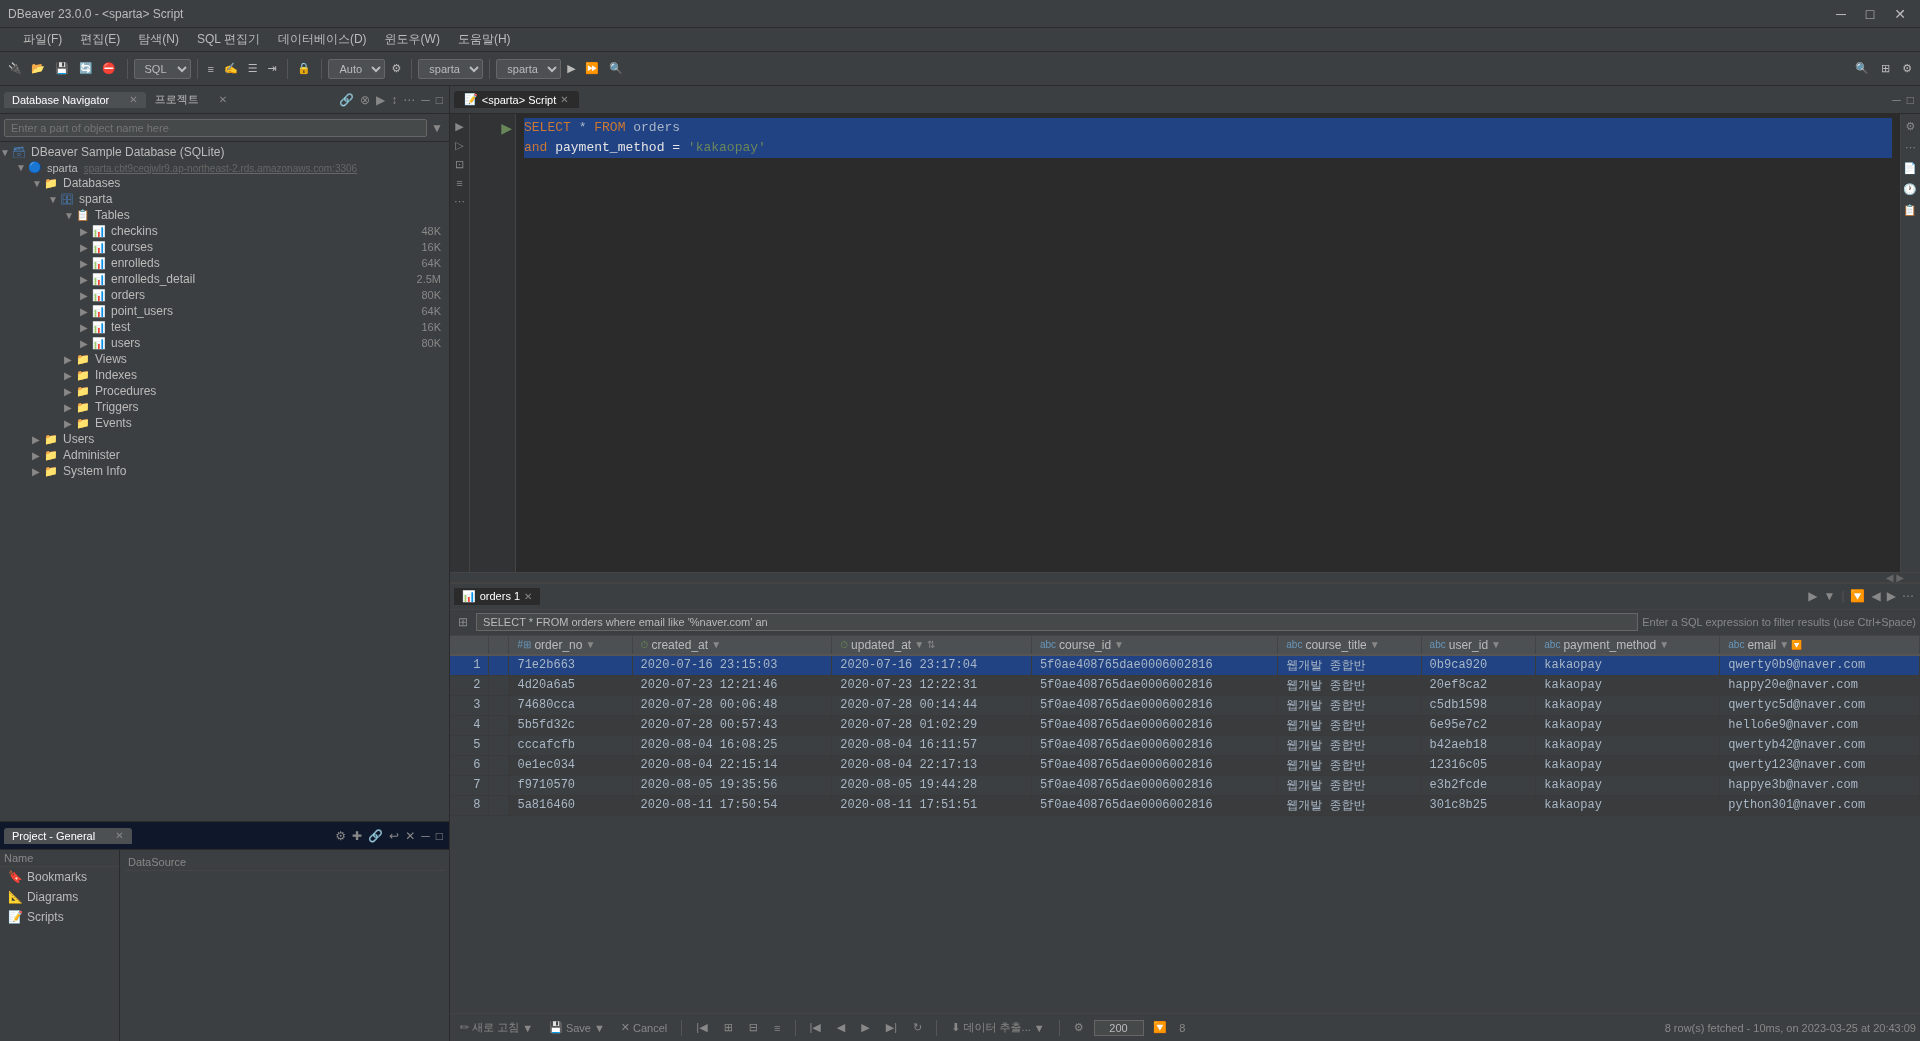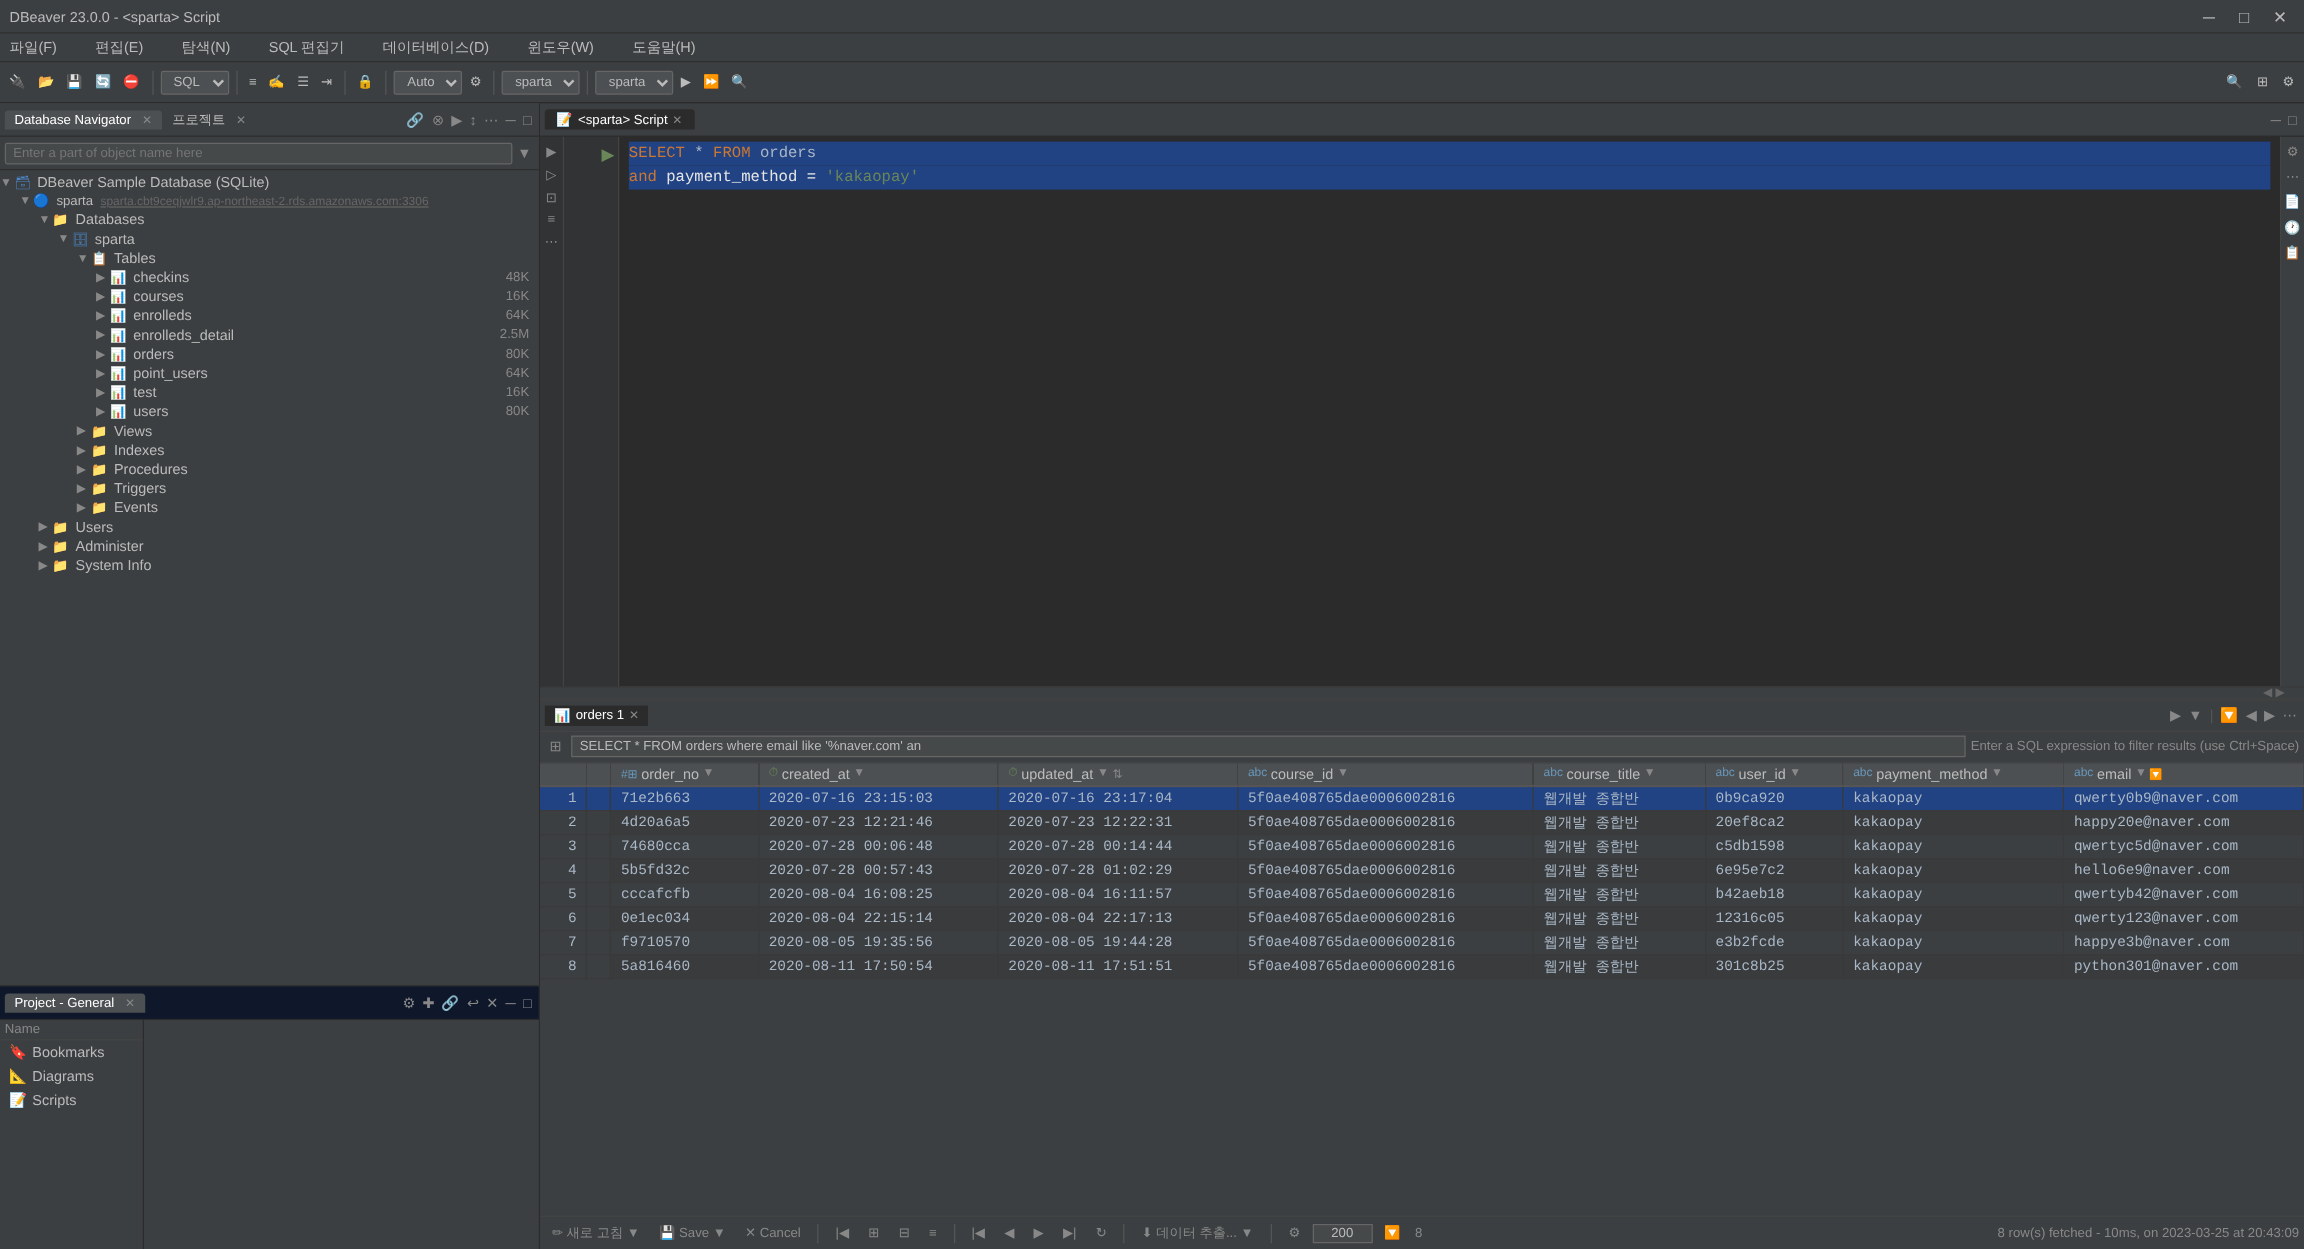--- a/index.html
+++ b/index.html
@@ -4,38 +4,38 @@
   <style>
     * { box-sizing: border-box; margin: 0; padding: 0; }
     body { font-family: 'Segoe UI', Arial, sans-serif; font-size: 12px; background: #3c3f41; color: #bbbbbb; overflow: hidden; }
     
     
     .titlebar { background: #3c3f41; height: 28px; display: flex; align-items: center; justify-content: space-between; padding: 0 8px; border-bottom: 1px solid #2b2b2b; }
     .titlebar-controls { display: flex; gap: 8px; }
     .titlebar-btn { background: none; border: none; color: #bbbbbb; cursor: pointer; font-size: 14px; padding: 2px 6px; }
 
     
-    .menubar { background: #3c3f41; height: 24px; display: flex; align-items: center; padding: 0 0; border-bottom: 1px solid #2b2b2b; gap: 16px; }
+    .menubar { background: #3c3f41; height: 24px; display: flex; align-items: center; padding: 0 15px; border-bottom: 1px solid #2b2b2b; gap: 2px; }
     .menu-item { color: #bbbbbb; padding: 2px 8px; cursor: pointer; font-size: 12px; border-radius: 2px; }
 
     
     .toolbar { background: #3c3f41; height: 34px; display: flex; align-items: center; padding: 0 4px; border-bottom: 1px solid #2b2b2b; gap: 2px; }
     .toolbar-btn { background: none; border: none; color: #bbbbbb; cursor: pointer; padding: 2px 4px; border-radius: 2px; font-size: 11px; display: flex; align-items: center; gap: 2px; }
     .toolbar-sep { width: 1px; height: 20px; background: #555; margin: 0 4px; }
     .toolbar-dropdown { background: #4c5052; border: 1px solid #666; color: #bbbbbb; padding: 2px 6px; border-radius: 2px; font-size: 11px; cursor: pointer; }
 
     
     .main-layout { display: flex; height: calc(100vh - 86px); }
 
     
     .left-panel { width: 450px; min-width: 450px; display: flex; flex-direction: column; background: #3c3f41; border-right: 1px solid #2b2b2b; }
 
     
     .tab-bar { display: flex; align-items: center; background: #3c3f41; border-bottom: 1px solid #2b2b2b; height: 28px; padding: 0 4px; gap: 1px; }
-    .tab { display: flex; align-items: center; padding: 2px 8px; cursor: pointer; border-radius: 3px 3px 0 0; font-size: 11px; color: #bbbbbb; gap: 9px; }
+    .tab { display: flex; align-items: center; padding: 2px 8px; cursor: pointer; border-radius: 3px 3px 0 0; font-size: 11px; color: #bbbbbb; gap: 20px; }
     .tab.active { background: #4c5052; color: #ffffff; }
     .tab-close { cursor: pointer; color: #888; font-size: 10px; }
     .navigator-header { height: 28px; display: flex; align-items: center; background: #3c3f41; border-bottom: 1px solid #2b2b2b; padding: 0 4px; gap: 2px; }
     .search-box { flex: 1; background: #45494a; border: 1px solid #666; color: #bbbbbb; padding: 2px 6px; font-size: 11px; border-radius: 2px; }
     .nav-toolbar-btn { background: none; border: none; color: #888; cursor: pointer; font-size: 12px; padding: 2px; }
     
     .tree-container { flex: 1; overflow-y: auto; overflow-x: hidden; background: #3c3f41; padding: 2px 0; }
     .tree-item { display: flex; align-items: center; padding: 1px 0; cursor: pointer; white-space: nowrap; font-size: 12px; }
     .tree-indent { display: inline-block; width: 16px; flex-shrink: 0; }
     .tree-arrow { width: 12px; flex-shrink: 0; color: #888; font-size: 10px; cursor: pointer; }
@@ -438,20 +438,23 @@
             <span>Bookmarks</span>
           </div>
           <div class="project-nav-item">
             <span>📐</span>
             <span>Diagrams</span>
           </div>
           <div class="project-nav-item">
             <span>📝</span>
             <span>Scripts</span>
           </div>
+        </div>
+        <div class="project-main">
+          <div class="project-col-header">DataSource</div>
         </div>
       </div>
     </div>
   </div>
 
   <div class="right-panel">
 
     <div class="editor-tab-bar">
       <div class="editor-tab active">
         <span>📝</span>

